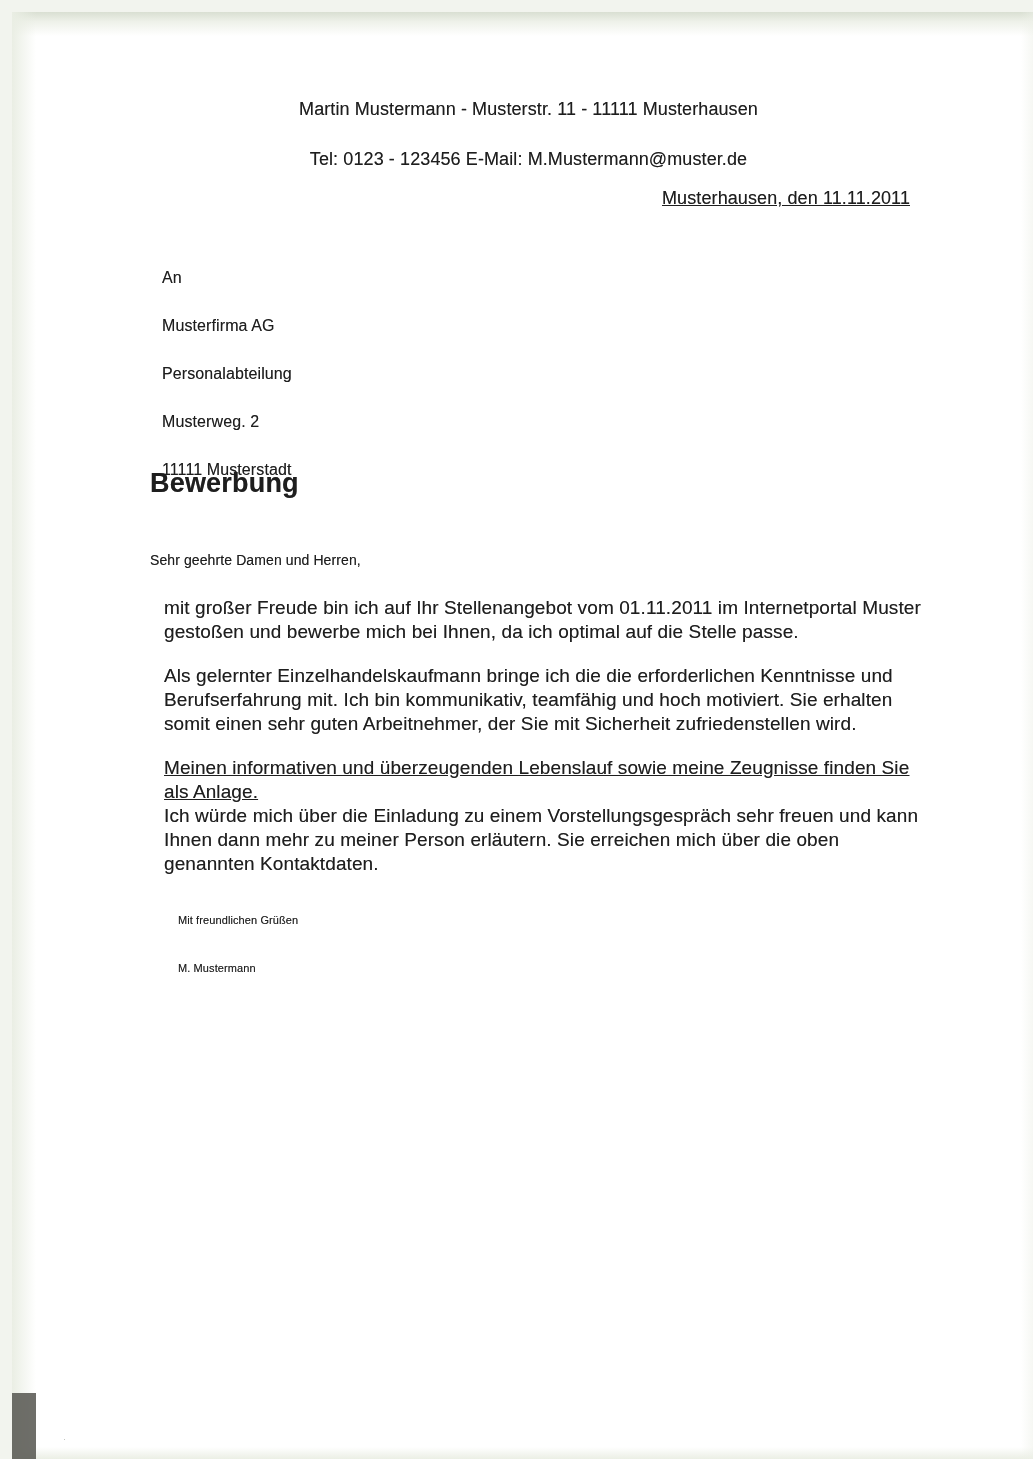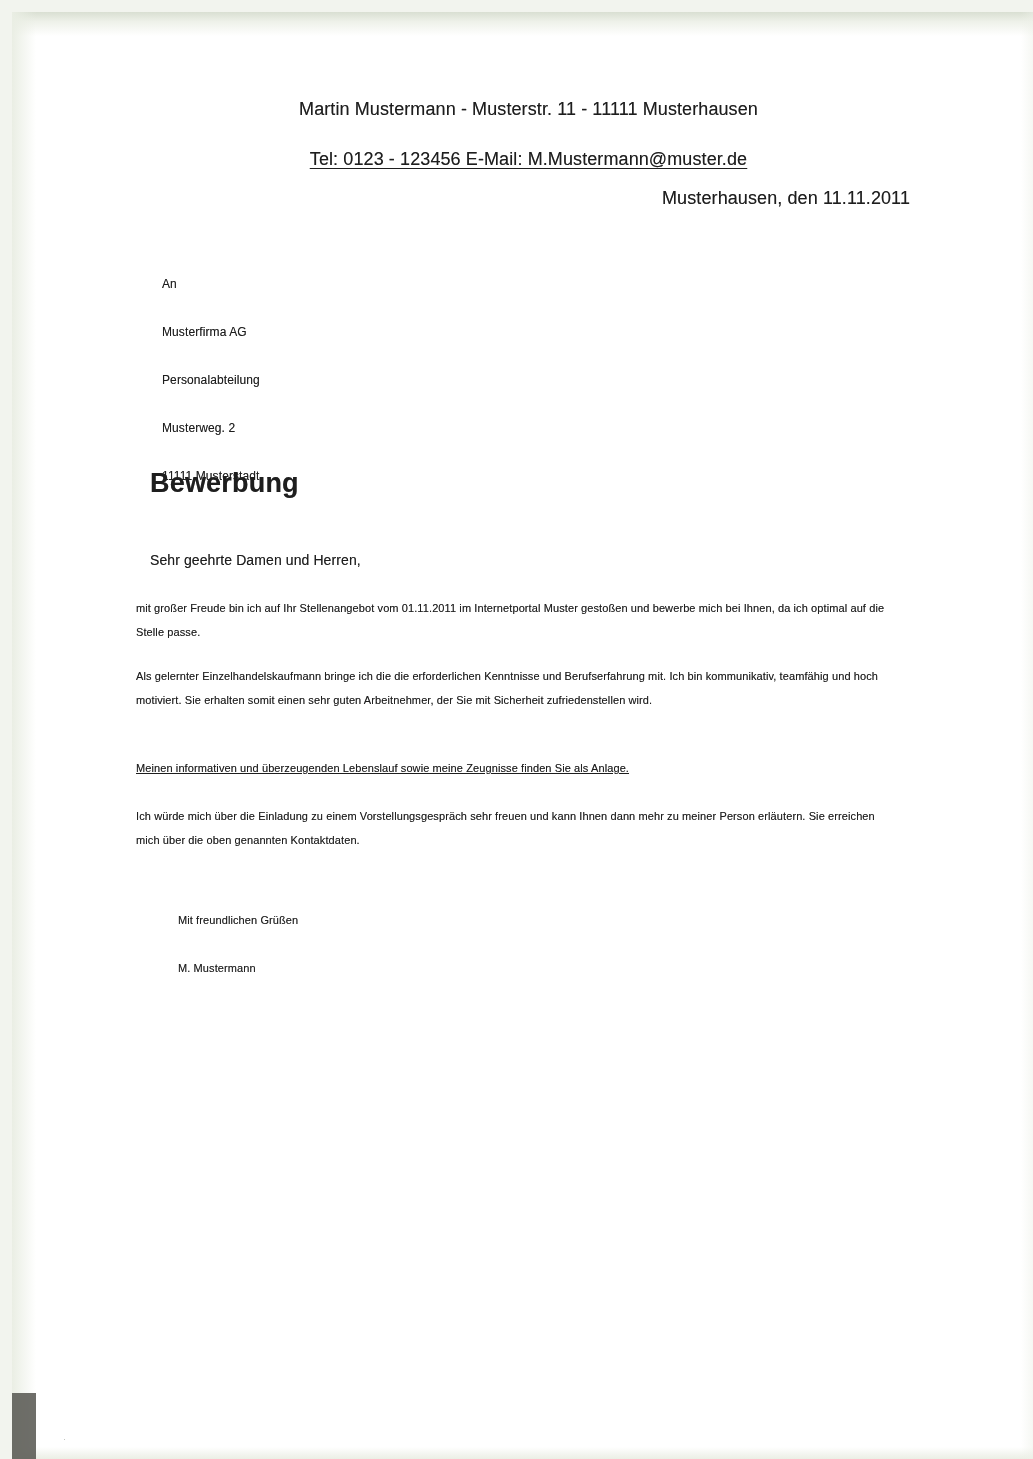--- a/index.html
+++ b/index.html
@@ -33,42 +33,42 @@
   .edge-dark-line { position:absolute; left:0; top:1381px; width:2px; height:78px;
                  background:#55554f; opacity:.85; }
   .speck { position:absolute; left:39px; top:1410px; width:7px; height:9px;
                  color:#8d948a; font-size:9px; opacity:.6; }
 
   
   .header {
     position: absolute; top: 60px; left: 0; width: 1033px;
     text-align: center; font-size: 18px; line-height: 26px;
   }
-  .header .contact { text-decoration: underline; text-underline-offset: 3px; }
+  .header .contact { text-underline-offset: 3px; }
 
   .dateline {
     position: absolute; top: 164px; left: 0; width: 910px;
-    text-align: right; font-size: 18px;
+    text-align: right; font-size: 18px; text-decoration: underline;
   }
 
   .recipient {
-    position: absolute; top: 236px; left: 126px;
-    font-size: 12px; line-height: 24px;
+    position: absolute; top: 230px; left: 126px;
+    font-size: 16px; line-height: 24px;
   }
 
   .subject {
     position: absolute; top: 444px; left: 126px;
     font-size: 27px; font-weight: bold; letter-spacing: 0.2px;
   }
 
   .salutation { position: absolute; top: 524px; left: 126px;
     font-size: 14px; line-height: 24px; }
 
-  .para { position: absolute; left: 112px; width: 788px;
-    font-size: 11px; line-height: 24px; }
+  .para { position: absolute; left: 140px; width: 788px;
+    font-size: 19px; line-height: 24px; }
   .para.p1 { top: 572px; }
   .para.p2 { top: 640px; }
   .para.p3 { top: 732px; text-decoration: underline; }
   .para.p4 { top: 780px; }
 
   .closing-block { position: absolute; top: 872px; left: 126px;
     font-size: 11px; line-height: 24px; margin-left: 16px; }
 
   .attachments { position: absolute; top: 1322px; left: 126px;
     font-size: 17.5px; line-height: 24px; }

